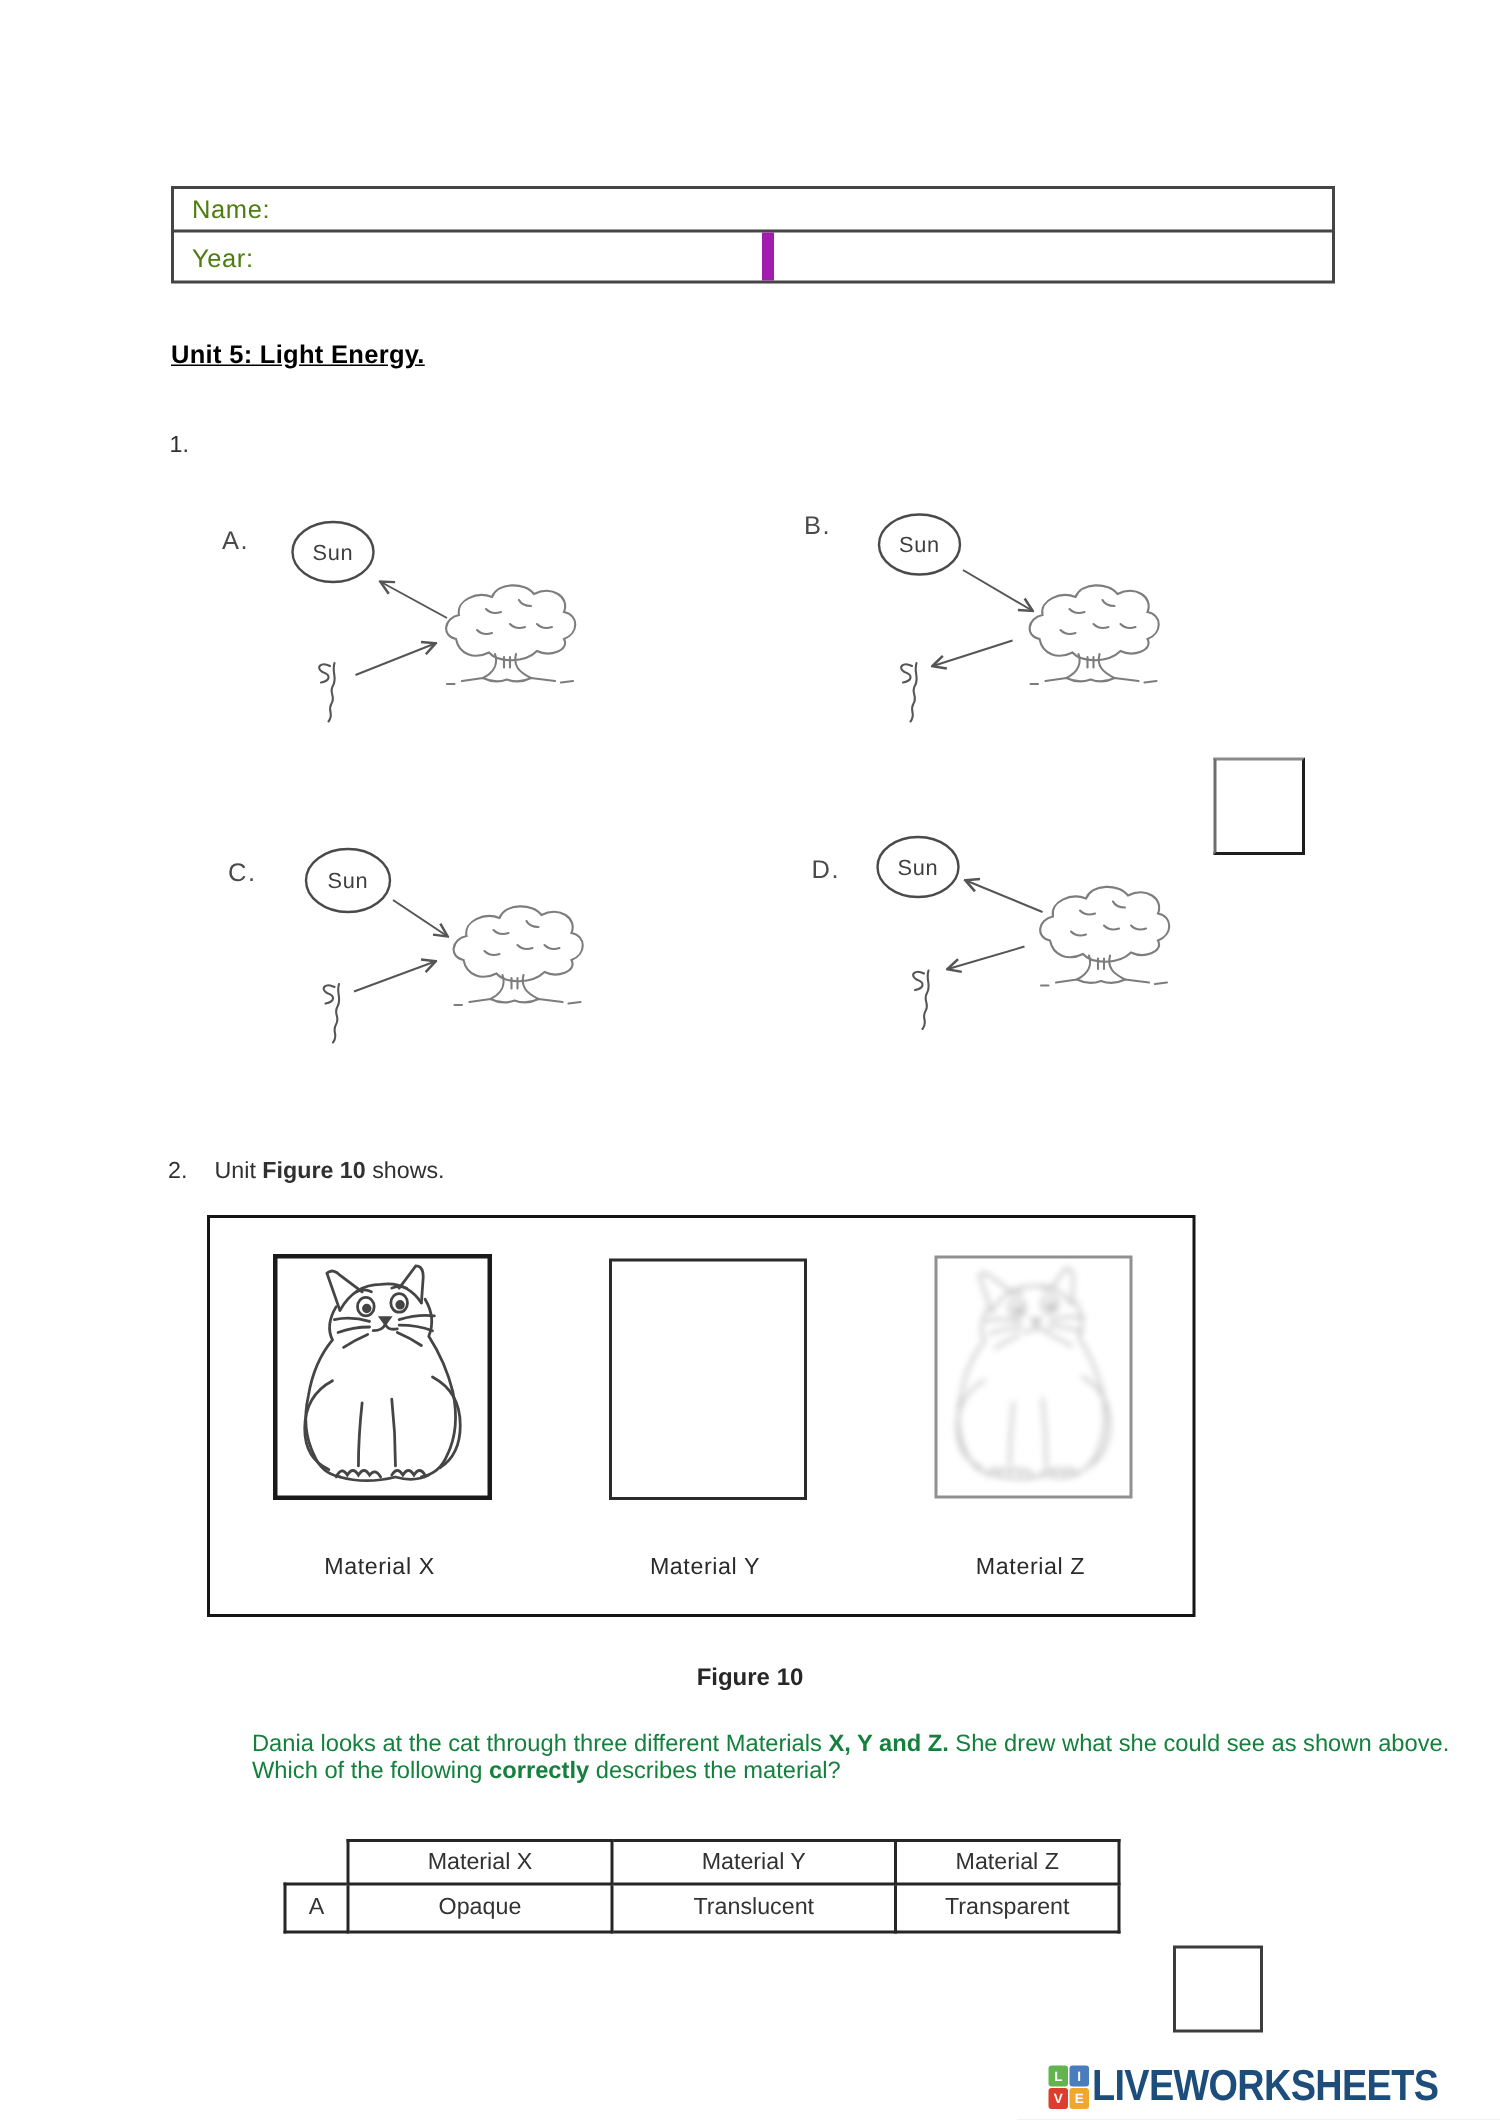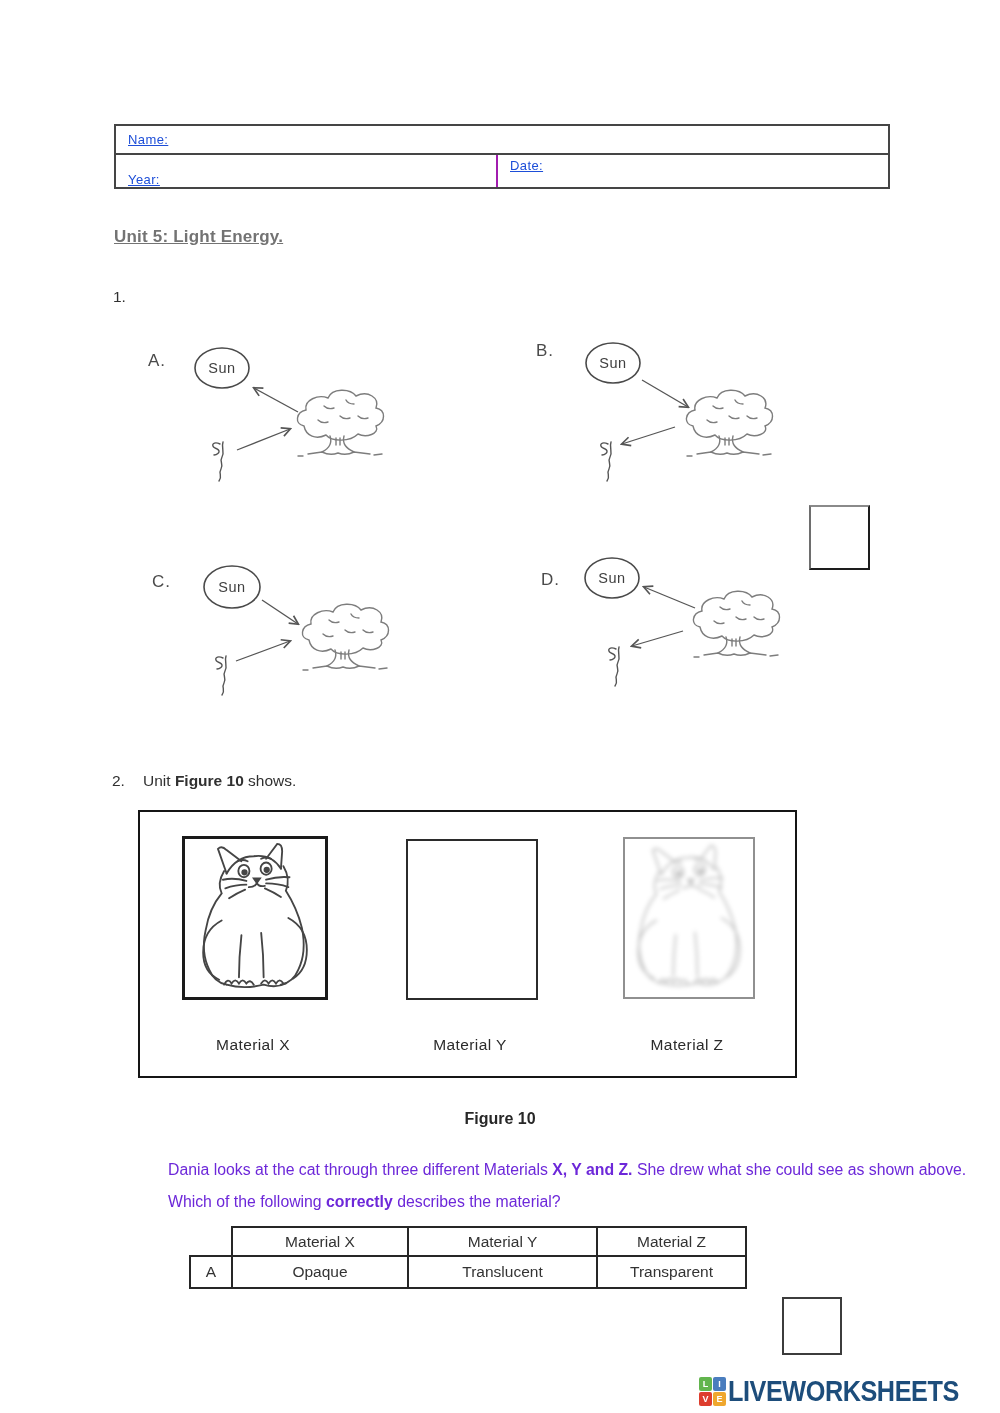--- a/index.html
+++ b/index.html
@@ -6,26 +6,26 @@
   #page{
     position:relative;width:1000px;height:1413px;margin:0 auto;
     background:#ffffff;overflow:hidden;
     font-family:"Liberation Sans","DejaVu Sans",sans-serif;
     color:#2e2e2e;
   }
   
   .hdr-table{position:absolute;left:114px;top:124px;width:772px;border:2px solid #454545;}
   .hdr-row1{height:27px;border-bottom:2px solid #454545;display:flex;align-items:center;padding-left:12px;}
   .hdr-row2{height:32px;display:flex;}
-  .hdr-year{width:368px;border-right:2px solid #a21caf;display:flex;align-items:flex-end;padding:3px 0 0 12px;}
+  .hdr-year{width:368px;border-right:8px solid #a21caf;display:flex;align-items:center;padding:3px 12px 0 12px;}
   .hdr-date{flex:1;display:flex;align-items:flex-start;padding:3px 0 0 12px;}
-  .hdr-table .lbl{font-size:13px;color:#1d4ed8;letter-spacing:.4px;text-decoration:underline;}
+  .hdr-table .lbl{font-size:17px;color:#4d7c0f;letter-spacing:.4px;}
   
   .unit-title{position:absolute;left:114px;top:227px;font-size:17px;font-weight:bold;
-    text-decoration:underline;color:#737373;letter-spacing:.2px;}
+    text-decoration:underline;color:#000000;letter-spacing:.2px;}
   
   .qline{position:absolute;font-size:15.5px;color:#303030;display:flex;}
   .qline .qnum{width:31px;flex:none;}
   #q1-line{left:113px;top:288px;width:700px;}
   #q2-line{left:112px;top:772px;width:700px;}
   .b{font-weight:bold;}
   
   .diagram{position:absolute;}
   .diagram text{font-family:"Liberation Sans",sans-serif;}
   .opt-label{font-size:17px;fill:#4a4a4a;letter-spacing:1px;}
@@ -42,21 +42,21 @@
   #panel-x{left:42px;top:24px;width:140px;height:158px;border:3px solid #1a1a1a;}
   #panel-y{left:266px;top:27px;width:128px;height:157px;border:2px solid #2b2b2b;}
   #panel-z{left:483px;top:25px;width:128px;height:158px;border:2px solid #909090;}
   .panel svg{position:absolute;left:0;top:0;width:100%;height:100%;}
   .cat-blur{filter:blur(2px) opacity(.34) grayscale(1) contrast(.75);}
   .panel-label{position:absolute;top:224px;width:160px;text-align:center;font-size:15.5px;color:#2b2b2b;letter-spacing:.4px;}
   #label-x{left:33px;} #label-y{left:250px;} #label-z{left:467px;}
   .fig-caption{position:absolute;left:0;top:1110px;width:1000px;text-align:center;
     font-size:16px;font-weight:600;color:#272727;}
   
-  .q2-para{position:absolute;left:168px;top:1154px;width:806px;font-size:15.8px;line-height:32px;color:#6d28d9;}
+  .q2-para{position:absolute;left:168px;top:1154px;width:806px;font-size:15.8px;line-height:18px;color:#15803d;}
   
   .ans-table{position:absolute;left:189px;top:1226px;border-collapse:collapse;font-size:15.5px;color:#333;}
   .ans-table td,.ans-table th{border:2px solid #262626;text-align:center;font-weight:normal;padding:0;}
   .ans-table .noborder{border:0;}
   .ans-table .hrow{height:29px;}
   .ans-table .arow{height:32px;}
   .colA{width:40px;} .colX{width:174px;} .colY{width:187px;} .colZ{width:147px;}
   
   .logo{position:absolute;left:699px;top:1372px;height:38px;display:flex;align-items:center;}
   .logo-tiles{display:grid;grid-template-columns:13px 13px;grid-auto-rows:14px;gap:1px;margin-right:2px;}
@@ -108,23 +108,20 @@
   </svg>
 
   <div class="hdr-table">
     <div class="hdr-row1">
       <span class="lbl">Name:</span>
     </div>
     <div class="hdr-row2">
       <div class="hdr-year">
         <span class="lbl">Year:</span>
       </div>
-      <div class="hdr-date">
-        <span class="lbl">Date:</span>
-      </div>
     </div>
   </div>
 
   <div class="unit-title">Unit 5: Light Energy.</div>
 
   <div class="qline" id="q1-line">
     <span class="qnum">1.</span>
   </div>
 
   <svg class="diagram" style="left:130px;top:330px" width="400" height="180">

